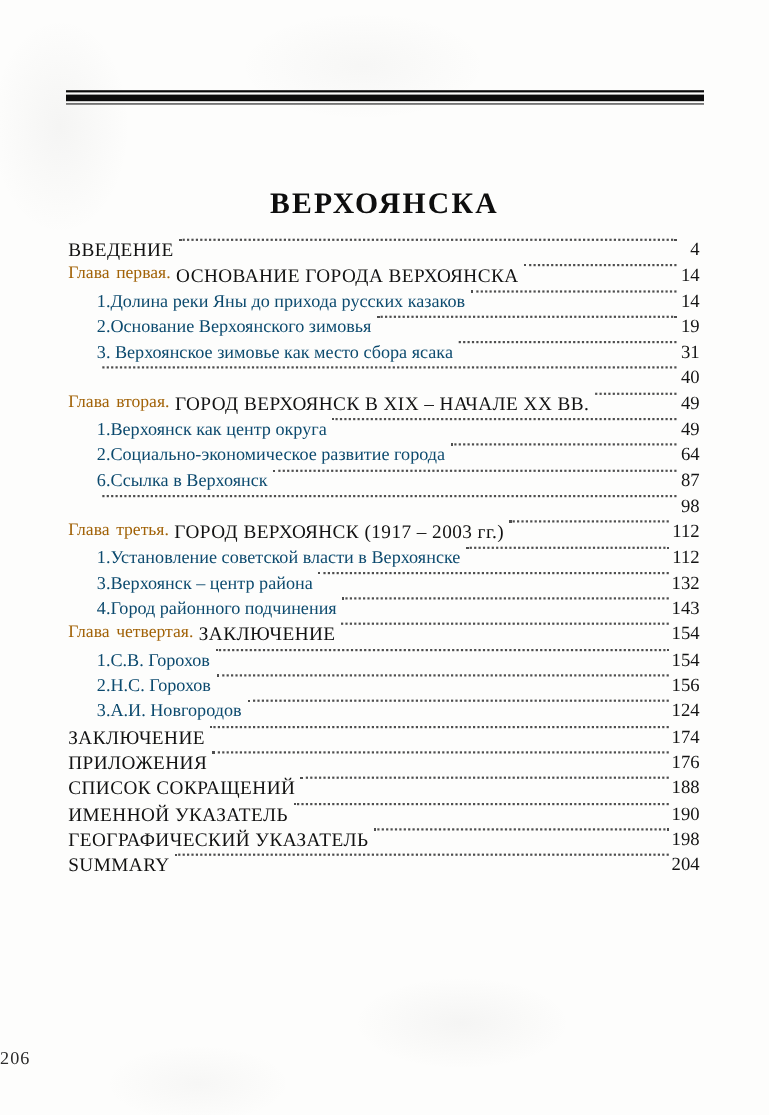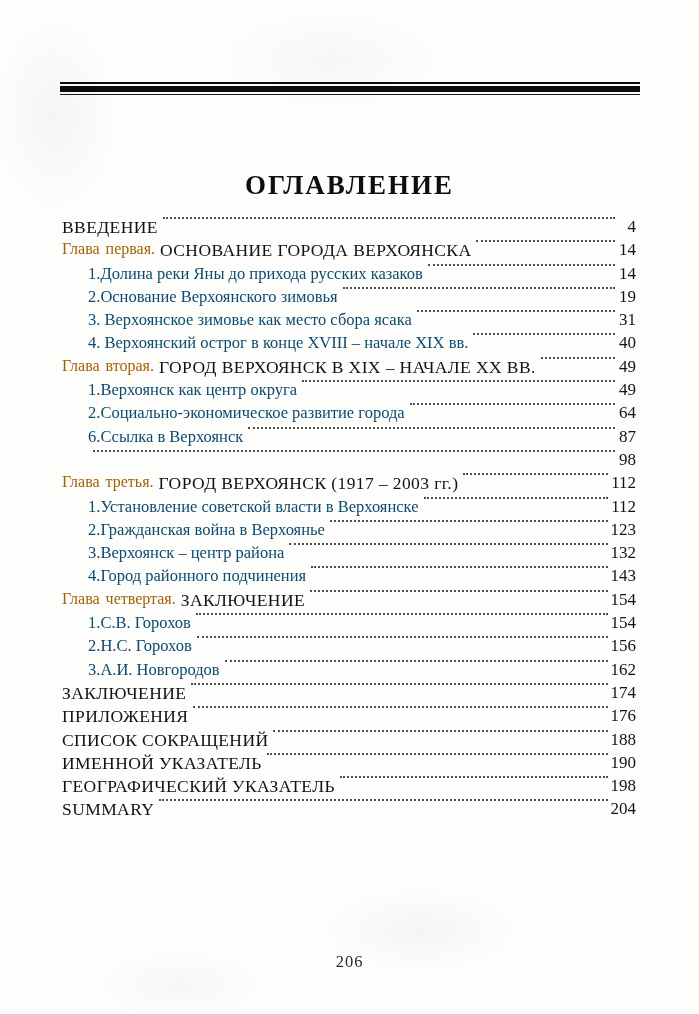--- a/index.html
+++ b/index.html
@@ -78,38 +78,37 @@
     text-align: right;
     font-size: 17px;
     color: #131313;
   }
 
   .folio {
     position: absolute;
     top: 952px;
     left: 0;
     width: 100%;
-    text-align: center;
     font-size: 16.5px;
     color: #2a2a2a;
     letter-spacing: 1px;
   }
 </style>
 </head>
 <body>
 
 <div class="rule">
   <div class="r1"></div>
     <div class="rg1"></div>
     <div class="r2"></div>
     <div class="rg2"></div>
     <div class="r3"></div>
 </div>
 
-<h1 class="title">ОГЛАВЛЕНИЕ</h1>
+<h1 class="title">ВЕРХОЯНСКА</h1>
 
 <div class="toc">
     <div class="toc-row top caps">
 
     <span class="label">ВВЕДЕНИЕ</span>
     <span class="leader"></span>
     <span class="pagenum">4</span>
   </div>
     <div class="toc-row top chapter">
     <span class="prefix">Глава первая.</span>
@@ -130,21 +129,20 @@
     <span class="pagenum">19</span>
   </div>
     <div class="toc-row sub">
 
     <span class="label">3. Верхоянское зимовье как место сбора ясака</span>
     <span class="leader"></span>
     <span class="pagenum">31</span>
   </div>
     <div class="toc-row sub">
 
-    <span class="label">4. Верхоянский острог в конце XVIII – начале XIX вв.</span>
     <span class="leader"></span>
     <span class="pagenum">40</span>
   </div>
     <div class="toc-row top chapter">
     <span class="prefix">Глава вторая.</span>
     <span class="label">ГОРОД ВЕРХОЯНСК В XIX – НАЧАЛЕ XX ВВ.</span>
     <span class="leader"></span>
     <span class="pagenum">49</span>
   </div>
     <div class="toc-row sub">
@@ -177,26 +175,20 @@
     <span class="pagenum">112</span>
   </div>
     <div class="toc-row sub">
 
     <span class="label">1.Установление советской власти в Верхоянске</span>
     <span class="leader"></span>
     <span class="pagenum">112</span>
   </div>
     <div class="toc-row sub">
 
-    <span class="label">2.Гражданская война в Верхоянье</span>
-    <span class="leader"></span>
-    <span class="pagenum">123</span>
-  </div>
-    <div class="toc-row sub">
-
     <span class="label">3.Верхоянск – центр района</span>
     <span class="leader"></span>
     <span class="pagenum">132</span>
   </div>
     <div class="toc-row sub">
 
     <span class="label">4.Город районного подчинения</span>
     <span class="leader"></span>
     <span class="pagenum">143</span>
   </div>
@@ -215,21 +207,21 @@
     <div class="toc-row sub">
 
     <span class="label">2.Н.С. Горохов</span>
     <span class="leader"></span>
     <span class="pagenum">156</span>
   </div>
     <div class="toc-row sub">
 
     <span class="label">3.А.И. Новгородов</span>
     <span class="leader"></span>
-    <span class="pagenum">162</span>
+    <span class="pagenum">124</span>
   </div>
     <div class="toc-row top caps">
 
     <span class="label">ЗАКЛЮЧЕНИЕ</span>
     <span class="leader"></span>
     <span class="pagenum">174</span>
   </div>
     <div class="toc-row top caps">
 
     <span class="label">ПРИЛОЖЕНИЯ</span>

